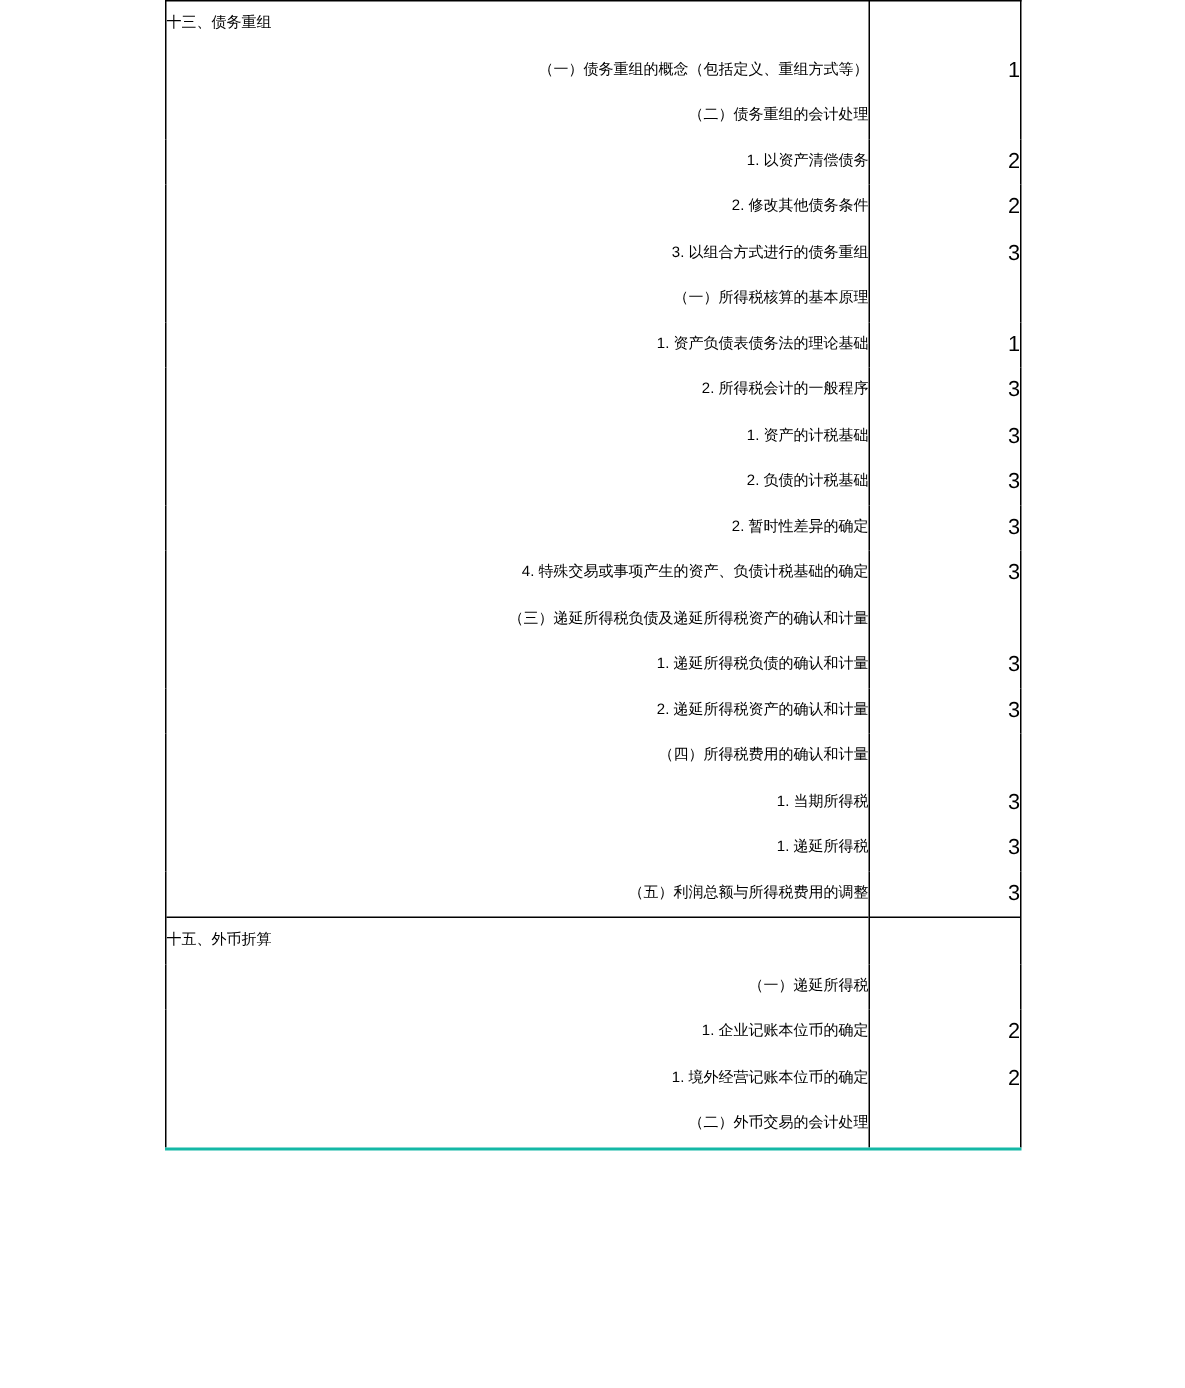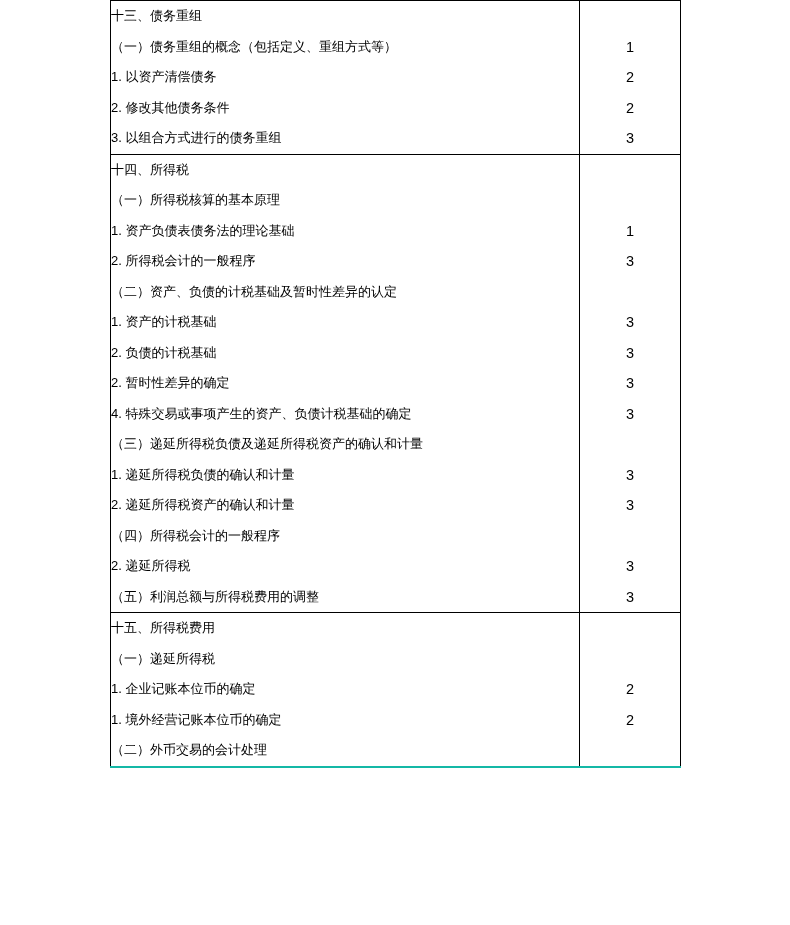--- a/index.html
+++ b/index.html
@@ -26,86 +26,82 @@
     table-layout: fixed;
   }
   table.syllabus td {
     border: 1px solid #000000;
     padding: 0;
     vertical-align: middle;
   }
   td.topic {
     width: 468px;
     height: 30.5px;
-    font-size: 13px;
+    font-size: 10px;
     line-height: 30.5px;
     white-space: nowrap;
     overflow: hidden;
   }
   td.score {
     width: 100px;
     height: 30.5px;
     font-size: 14.5px;
     line-height: 30.5px;
     text-align: center;
   }
   
   .lvl0 { padding-left: 32px; }   
   .lvl1 { padding-left: 46px; }   
   .lvl2 { padding-left: 46px; }
   
-  tr.inner td { border-top: none; border-bottom: none; }
+  tr.inner td { border-top: none; border-bottom: none; text-align: right; }
   tr.sect-start td { border-top: 1.5px solid #000000; border-bottom: none; }
   tr.last-row td { border-bottom: 2px solid #14b8a6; }
 </style>
 </head>
 <body>
 
 <div id="page">
   <table class="syllabus">
     <tbody>
         <tr class="sect-start">
           <td class="topic lvl0">十三、债务重组</td>
           <td class="score"></td>
         </tr>
         <tr class="inner">
           <td class="topic lvl1">（一）债务重组的概念（包括定义、重组方式等）</td>
           <td class="score">1</td>
         </tr>
         <tr class="inner">
+          <td class="topic lvl1">（二）债务重组的会计处理</td>
+          <td class="score"></td>
+        </tr>
+        <tr class="inner">
           <td class="topic lvl2">1. 以资产清偿债务</td>
           <td class="score">2</td>
         </tr>
         <tr class="inner">
           <td class="topic lvl2">2. 修改其他债务条件</td>
           <td class="score">2</td>
         </tr>
         <tr class="inner">
           <td class="topic lvl2">3. 以组合方式进行的债务重组</td>
           <td class="score">3</td>
-        </tr>
-        <tr class="sect-start">
-          <td class="topic lvl0">十四、所得税</td>
-          <td class="score"></td>
         </tr>
         <tr class="inner">
           <td class="topic lvl1">（一）所得税核算的基本原理</td>
           <td class="score"></td>
         </tr>
         <tr class="inner">
           <td class="topic lvl2">1. 资产负债表债务法的理论基础</td>
           <td class="score">1</td>
         </tr>
         <tr class="inner">
           <td class="topic lvl2">2. 所得税会计的一般程序</td>
           <td class="score">3</td>
-        </tr>
-        <tr class="inner">
-          <td class="topic lvl1">（二）资产、负债的计税基础及暂时性差异的认定</td>
-          <td class="score"></td>
         </tr>
         <tr class="inner">
           <td class="topic lvl2">1. 资产的计税基础</td>
           <td class="score">3</td>
         </tr>
         <tr class="inner">
           <td class="topic lvl2">2. 负债的计税基础</td>
           <td class="score">3</td>
         </tr>
         <tr class="inner">
@@ -122,33 +118,37 @@
         </tr>
         <tr class="inner">
           <td class="topic lvl2">1. 递延所得税负债的确认和计量</td>
           <td class="score">3</td>
         </tr>
         <tr class="inner">
           <td class="topic lvl2">2. 递延所得税资产的确认和计量</td>
           <td class="score">3</td>
         </tr>
         <tr class="inner">
-          <td class="topic lvl1">（四）所得税会计的一般程序</td>
+          <td class="topic lvl1">（四）所得税费用的确认和计量</td>
           <td class="score"></td>
         </tr>
         <tr class="inner">
-          <td class="topic lvl2">2. 递延所得税</td>
+          <td class="topic lvl2">1. 当期所得税</td>
+          <td class="score">3</td>
+        </tr>
+        <tr class="inner">
+          <td class="topic lvl2">1. 递延所得税</td>
           <td class="score">3</td>
         </tr>
         <tr class="inner">
           <td class="topic lvl1">（五）利润总额与所得税费用的调整</td>
           <td class="score">3</td>
         </tr>
         <tr class="sect-start">
-          <td class="topic lvl0">十五、所得税费用</td>
+          <td class="topic lvl0">十五、外币折算</td>
           <td class="score"></td>
         </tr>
         <tr class="inner">
           <td class="topic lvl1">（一）递延所得税</td>
           <td class="score"></td>
         </tr>
         <tr class="inner">
           <td class="topic lvl2">1. 企业记账本位币的确定</td>
           <td class="score">2</td>
         </tr>

